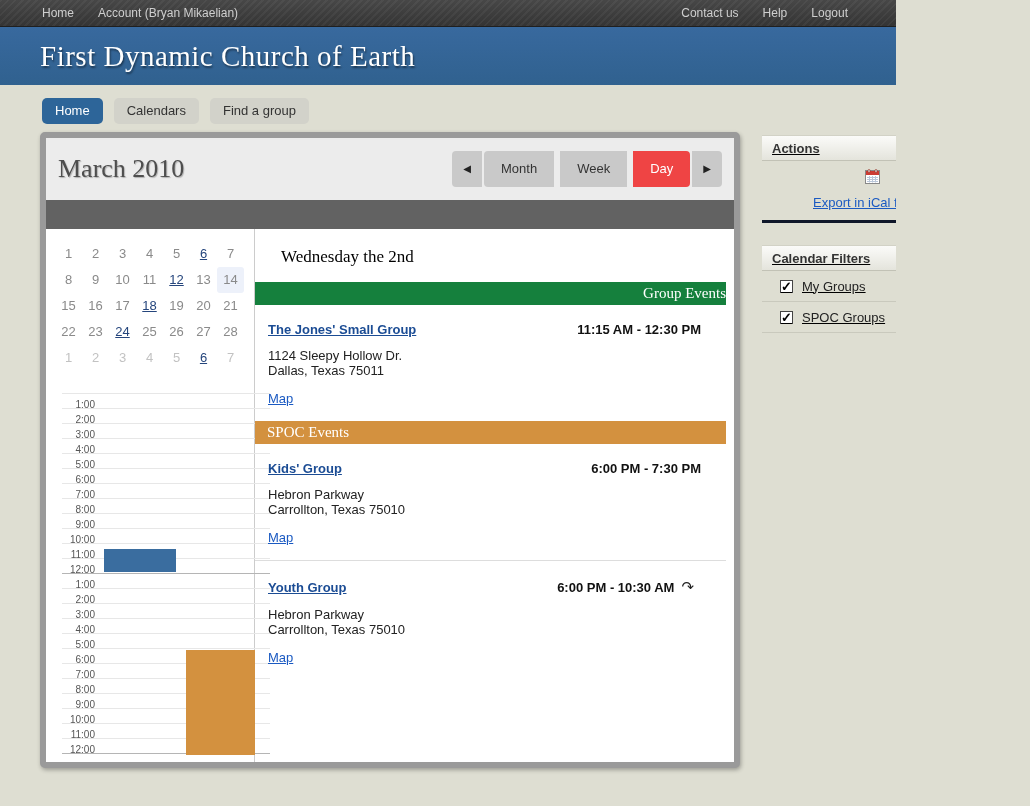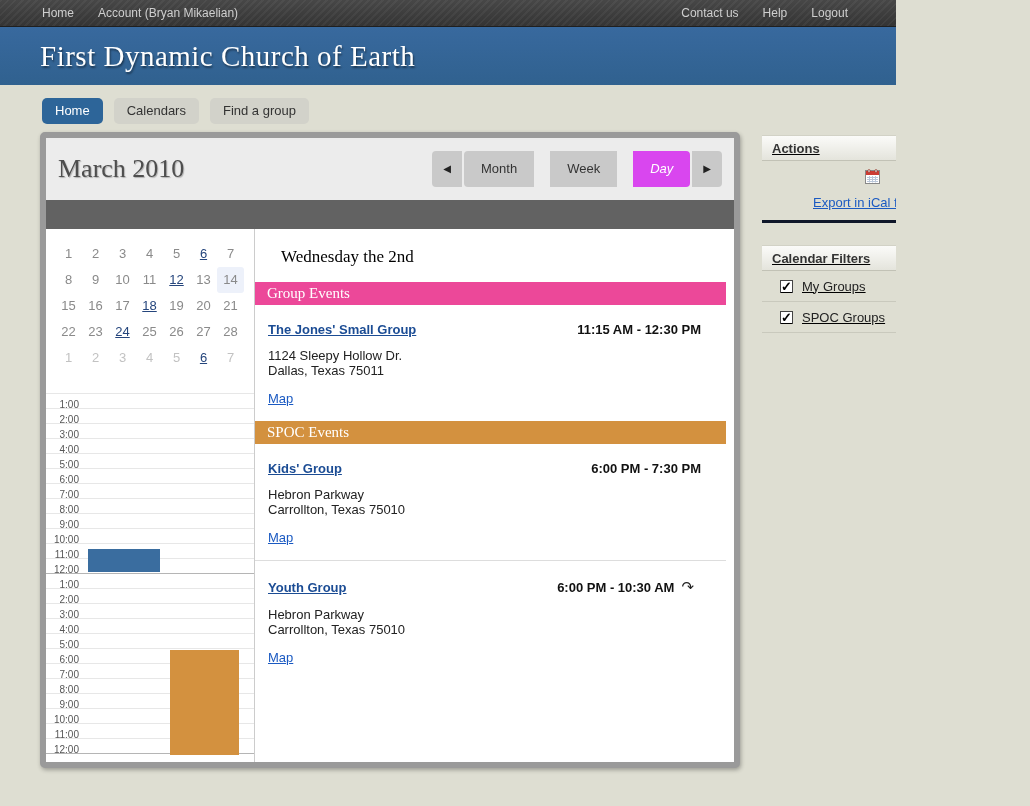--- a/index.html
+++ b/index.html
@@ -53,21 +53,21 @@
   .mini-month { margin:12px 0 0 9px; width:189px; }
   .mm-week { display:flex; }
   .mm-day { width:27px; height:26px; line-height:26px; text-align:center; font-size:13px;
     color:#8a8a8a; border-radius:3px; }
   .mm-day.link { color:#25457c; text-decoration:underline; cursor:pointer; }
   .mm-day.today { background:#edf1fa; }
   .mm-day.muted { color:#c2c2c2; }
   .mm-day.muted.link { color:#25457c; }
 
   
-  .time-grid { position:absolute; left:0; top:164px; width:208px; border-top:1px solid #e7e7e7; }
+  .time-grid { position:absolute; left:16px; top:164px; width:208px; border-top:1px solid #e7e7e7; }
   .hour-row { height:15px; border-bottom:1px solid #e7e7e7; }
   .hour-row.boundary { border-bottom:1px solid #b5b5b5; }
   .hour-label { display:inline-block; width:33px; text-align:right; font-size:10px;
     color:#555; line-height:15px; }
   .event-block { position:absolute; z-index:2; }
 
   
   .day-heading { font-family:"Liberation Serif", serif; font-size:17px; color:#000;
     margin:18px 0 15px 26px; }
   .section-bar { height:23px; line-height:23px; margin-right:7px; padding-left:12px;
@@ -124,24 +124,24 @@
       <div class="tab active" style="background: rgb(45, 101, 153);">Home</div>
       <div class="tab">Calendars</div>
       <div class="tab">Find a group</div>
     </div>
 
   <div class="panel">
     <div class="panel-header">
       <div class="month-title">March 2010</div>
       <div class="view-group">
         <div class="vbtn arrow">◀</div>
-        <span id="view-buttons" style="display:flex;gap:16px;align-items:center;">
+        <span id="view-buttons" style="display:flex;gap:6px;align-items:center;">
             <div class="vbtn">Month</div>
             <div class="vbtn">Week</div>
-            <div class="vbtn active" style="background: #d946ef; font-style: italic;">Day</div>
+            <div class="vbtn active" style="background: #ef4444;">Day</div>
           </span>
         <div class="vbtn arrow">▶</div>
       </div>
     </div>
     <div class="dark-bar"></div>
     <div class="panel-body">
       <div class="left-col">
         <div class="mini-month" id="mini-month">
             <div class="mm-week">
               <span class="mm-day">1</span>
@@ -214,21 +214,21 @@
             <div class="hour-row"><span class="hour-label">10:00</span></div>
             <div class="hour-row"><span class="hour-label">11:00</span></div>
             <div class="hour-row boundary"><span class="hour-label">12:00</span></div>
             <div style="height: 8px;"></div>
             <div class="event-block" style="top: 154.75px; height: 22.95px; left: 42px; width: 72px; background: rgb(58, 109, 159);"></div>
             <div class="event-block" style="top: 256px; height: 105px; left: 124px; width: 69px; background: rgb(211, 145, 63);"></div>
           </div>
       </div>
       <div class="right-col" id="day-view">
         <div class="day-heading">Wednesday the 2nd</div>
-      <div class="section-bar" style="background: #ec4899;">Group Events</div>
+      <div class="section-bar" style="background: #15803d; text-align: right;">Group Events</div>
           <div>
             <div class="event-item"><div class="event-title-row">
                 <span class="event-link">The Jones' Small Group</span>
                 <span class="event-time">11:15 AM - 12:30 PM</span>
               </div><div class="event-address">
                 <div>1124 Sleepy Hollow Dr.</div>
                 <div>Dallas, Texas 75011</div>
               </div><span class="map-link">Map</span></div>
           </div>
           <div class="section-bar" style="background: rgb(211, 145, 63);">SPOC Events</div>

